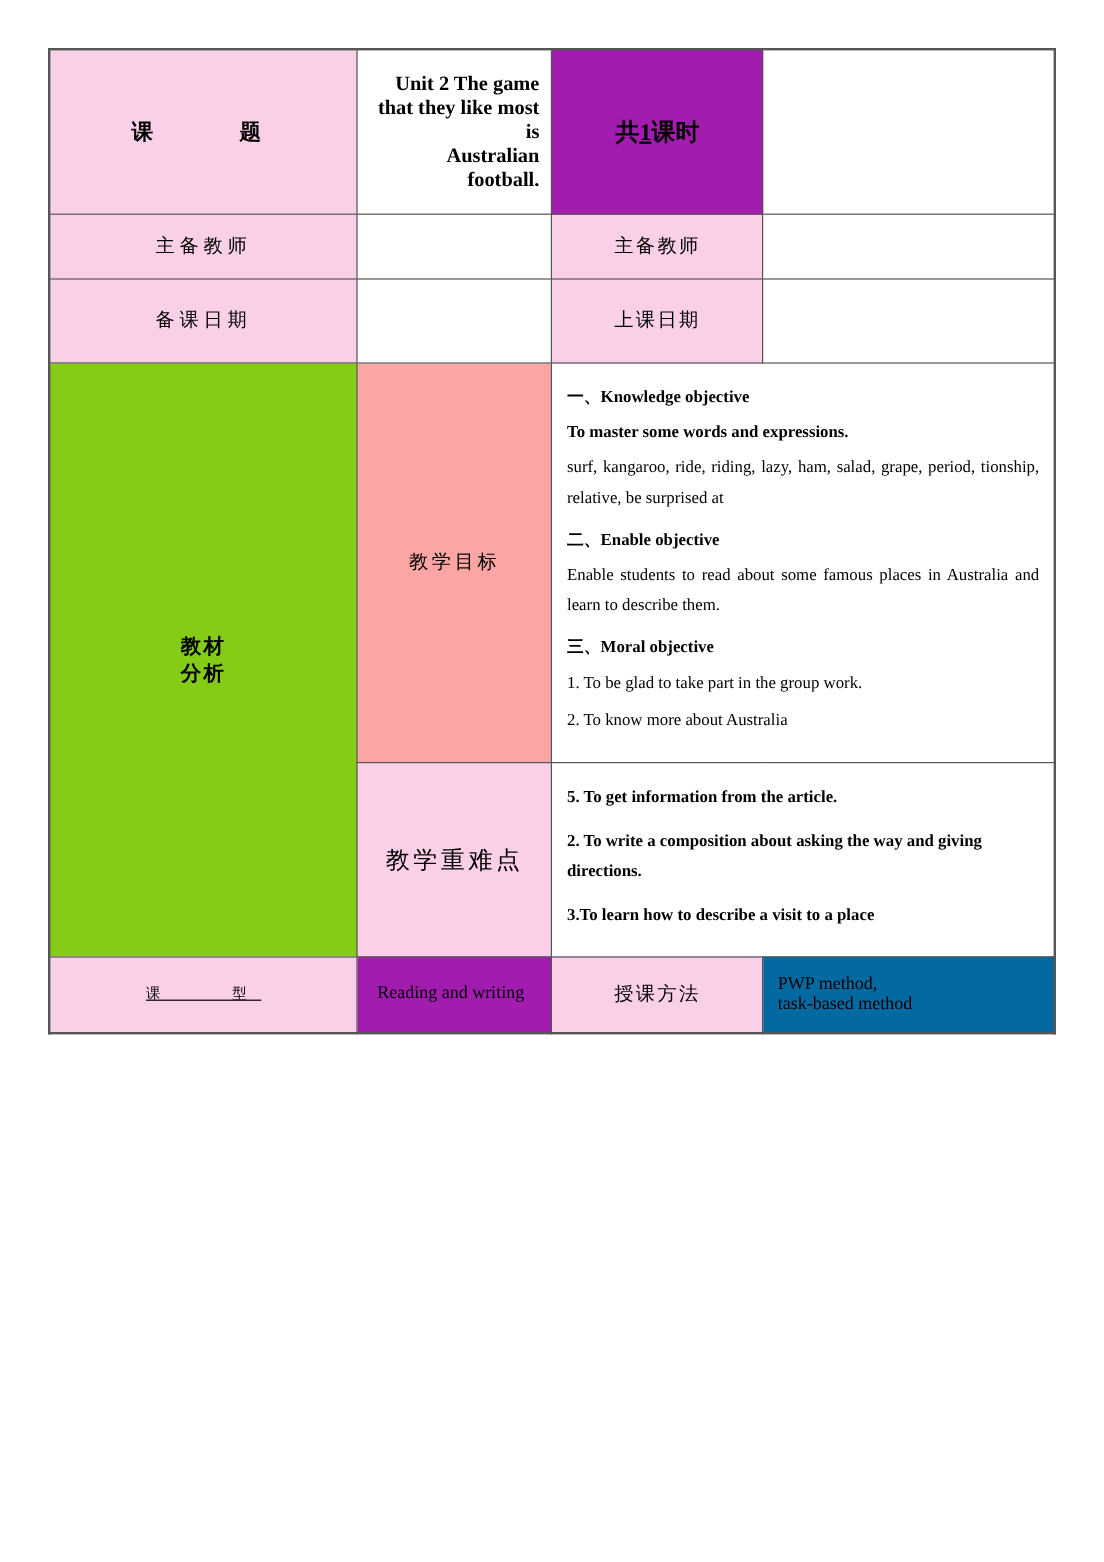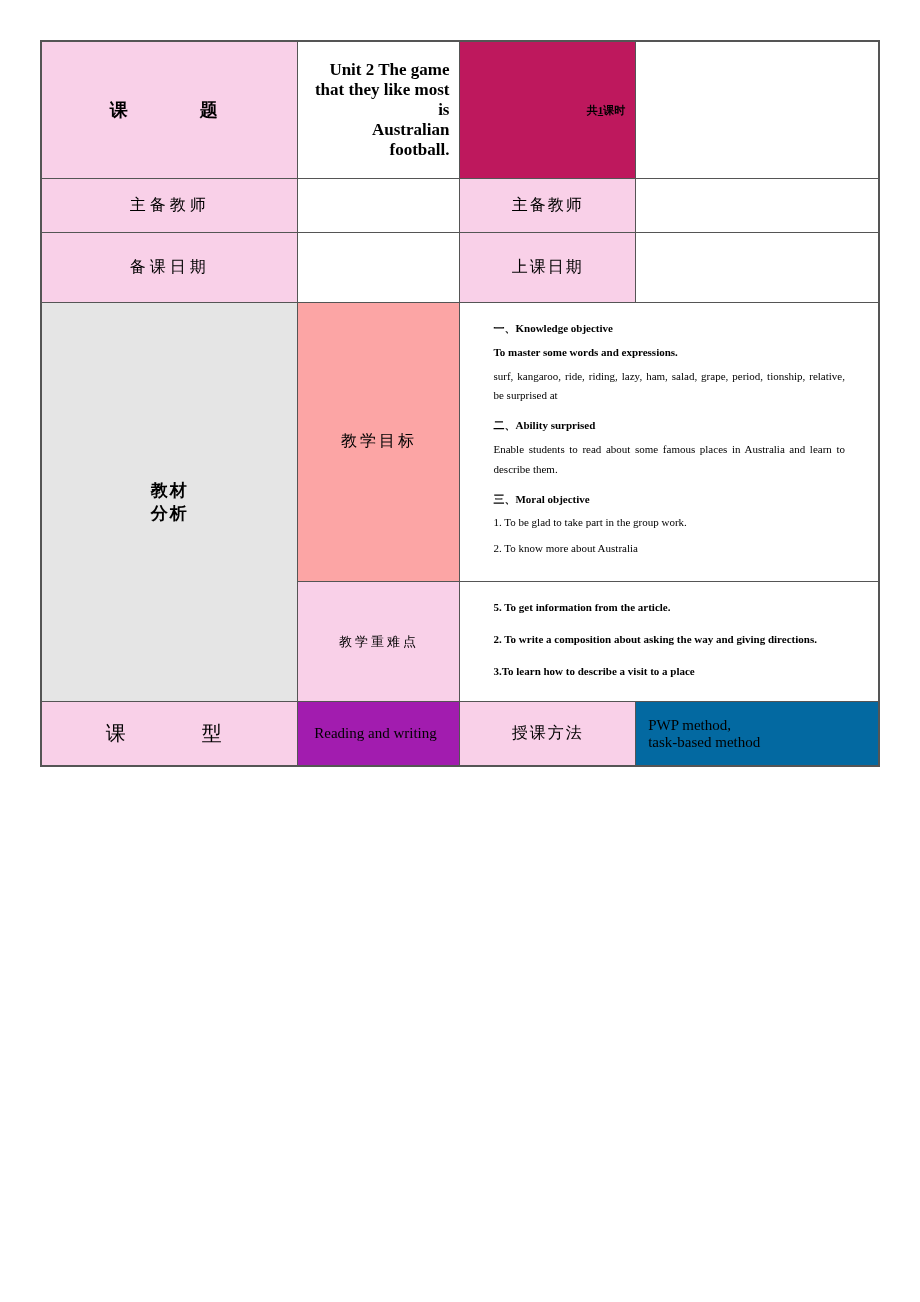--- a/index.html
+++ b/index.html
@@ -52,24 +52,24 @@
     .row-keti .cell-keti-content {
       text-align: right;
       padding: 18px 10px;
       background-color: #ffffff;
       font-size: 17px;
       font-weight: bold;
     }
 
     .row-keti .cell-keti-hours {
       width: 130px;
-      text-align: right;
+      text-align: center;
       padding: 18px 10px;
-      background-color: #be185d;
-      font-size: 11px;
+      background-color: #a21caf;
+      font-size: 20px;
       font-weight: bold;
       white-space: nowrap;
     }
 
     
     .row-teacher .cell-label {
       width: 190px;
       text-align: center;
       padding: 16px 10px;
       background-color: #f9d0e8;
@@ -125,21 +125,21 @@
       width: 120px;
       background-color: #ffffff;
       padding: 24px 10px;
     }
 
     
     .cell-jiaocai {
       width: 70px;
       text-align: center;
       vertical-align: middle;
-      background-color: #e5e5e5;
+      background-color: #84cc16;
       font-size: 17px;
       font-weight: bold;
       letter-spacing: 2px;
       padding: 10px 5px;
       font-family: Liberation Serif, serif;
     }
 
     .cell-jiaocai-inner {
       writing-mode: horizontal-tb;
       text-align: center;
@@ -149,23 +149,23 @@
       width: 120px;
       text-align: center;
       vertical-align: middle;
       background-color: #fca5a5;
       font-size: 16px;
       letter-spacing: 3px;
       padding: 10px 5px;
     }
 
     .cell-content-main {
-      padding: 16px 33px;
-      background-color: #ffffff;
-      font-size: 11px;
+      padding: 16px 12px;
+      background-color: #ffffff;
+      font-size: 14px;
       line-height: 1.8;
       vertical-align: top;
       font-family: Liberation Serif, serif;
     }
 
     .section-title {
       font-weight: bold;
       margin-bottom: 4px;
       margin-top: 10px;
     }
@@ -183,33 +183,34 @@
       text-align: justify;
       margin-bottom: 6px;
     }
 
     
     .cell-zhongnan-label {
       width: 120px;
       text-align: center;
       vertical-align: middle;
       background-color: #f9d0e8;
-      font-size: 13px;
+      font-size: 20px;
       letter-spacing: 3px;
       padding: 10px 5px;
     }
 
     
     .row-kuxing .cell-label {
       width: 190px;
       text-align: center;
       padding: 18px 10px;
       background-color: #f9d0e8;
-      font-size: 20px;
+      font-size: 12px;
       letter-spacing: 12px;
+      text-decoration: underline;
     }
 
     .row-kuxing .cell-content {
       background-color: #a21caf;
       padding: 18px 16px;
       font-size: 15px;
     }
 
     .row-kuxing .cell-label2 {
       width: 100px;
@@ -292,21 +293,21 @@
         <div class="section-title">
           <span>一、Knowledge objective</span>
         </div>
         <div class="section-subtitle">
           <span>To master some words and expressions.</span>
         </div>
         <div class="section-body">
           <span>surf, kangaroo, ride, riding, lazy, ham, salad, grape, period, tionship, relative, be surprised at</span>
         </div>
         <div class="section-title">
-          <span>二、Ability surprised</span>
+          <span>二、Enable objective</span>
         </div>
         <div class="section-body">
           <span>Enable students to read about some famous places in Australia and learn to describe them.</span>
         </div>
         <div class="section-title">
           <span>三、Moral objective</span>
         </div>
         <div class="section-body">
           <span>1. To be glad to take part in the group work.</span>
         </div>

